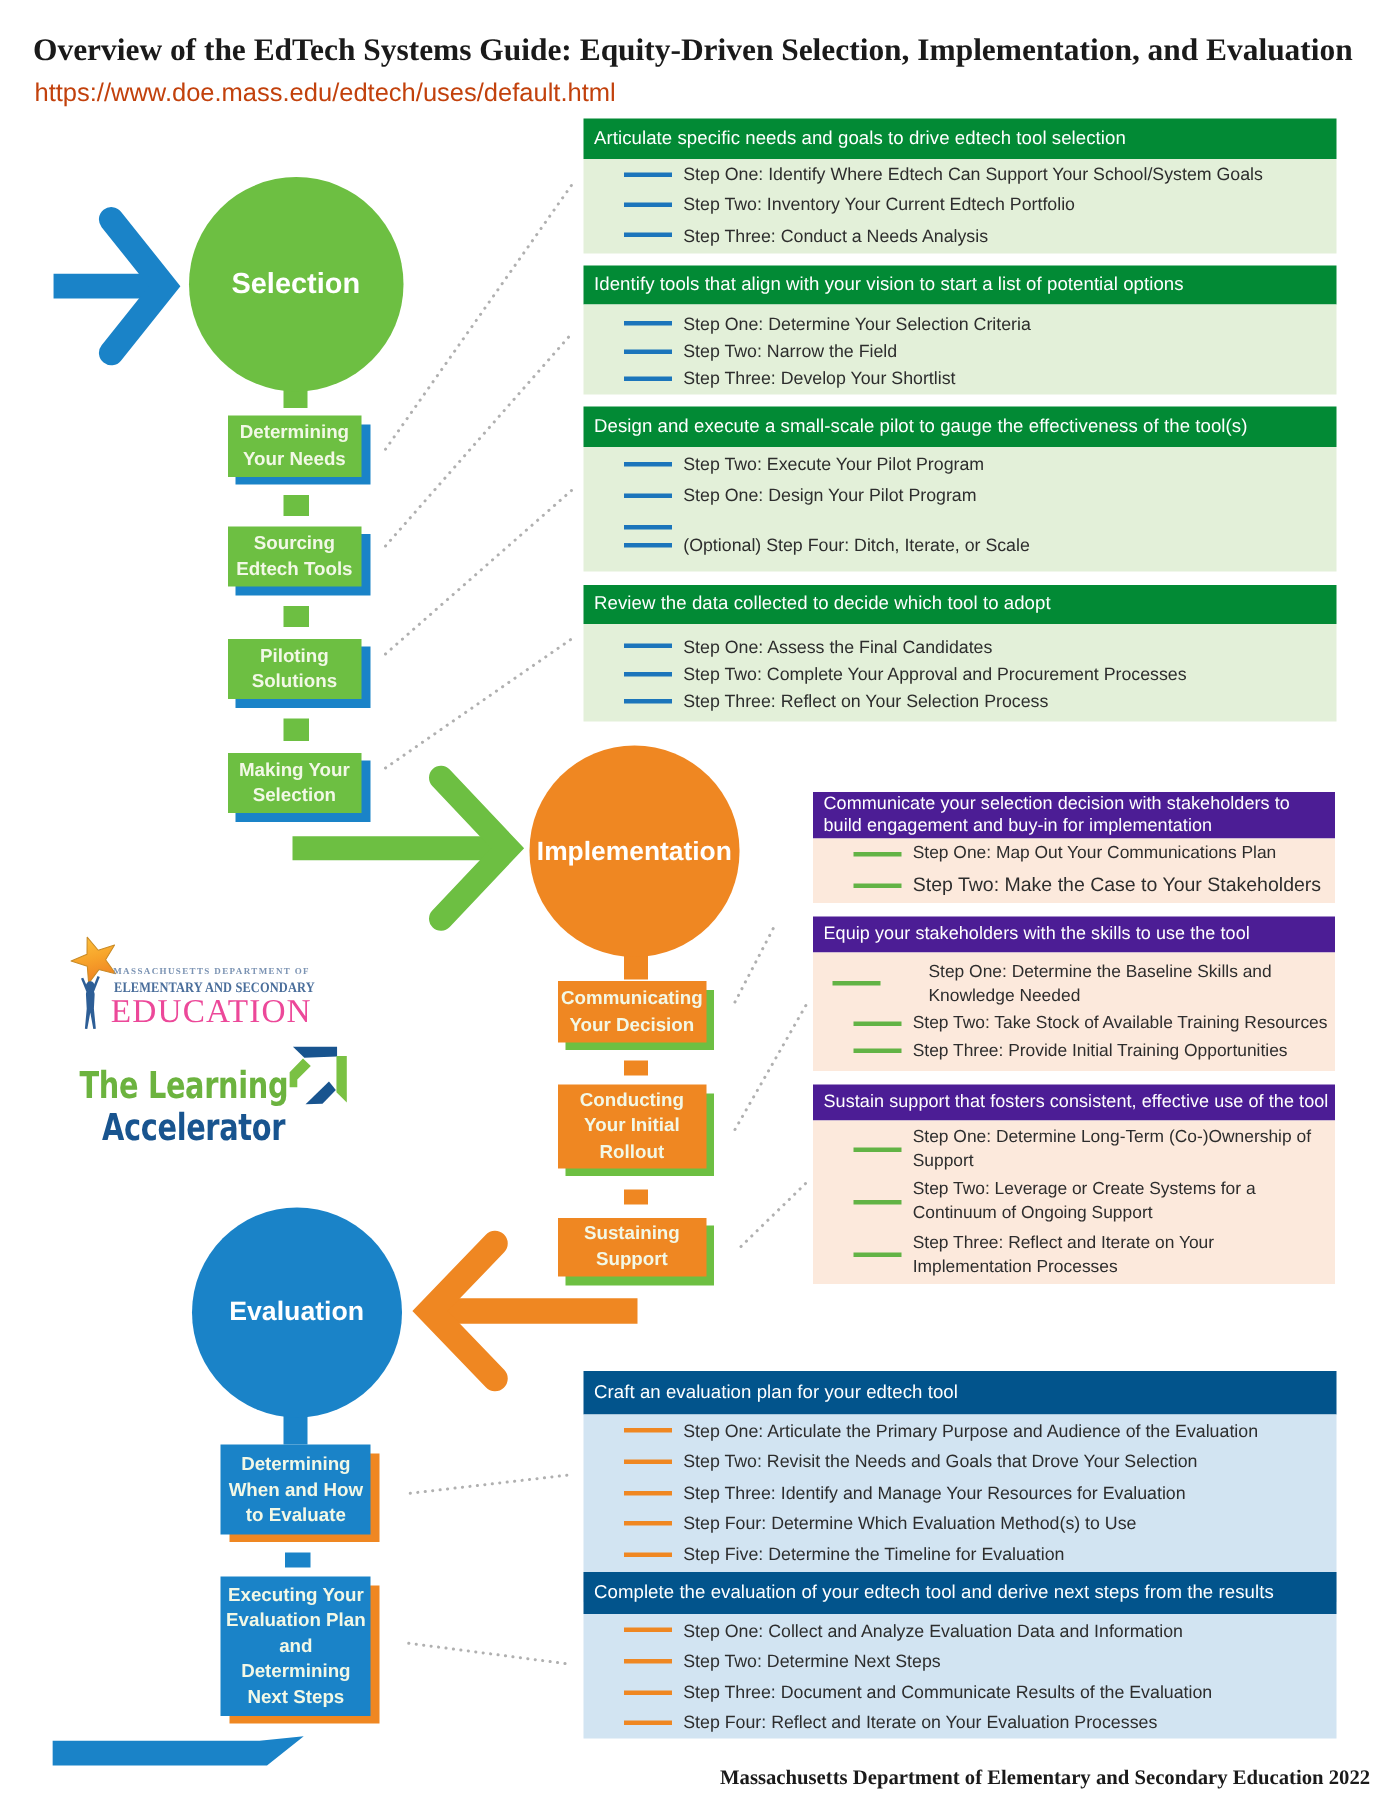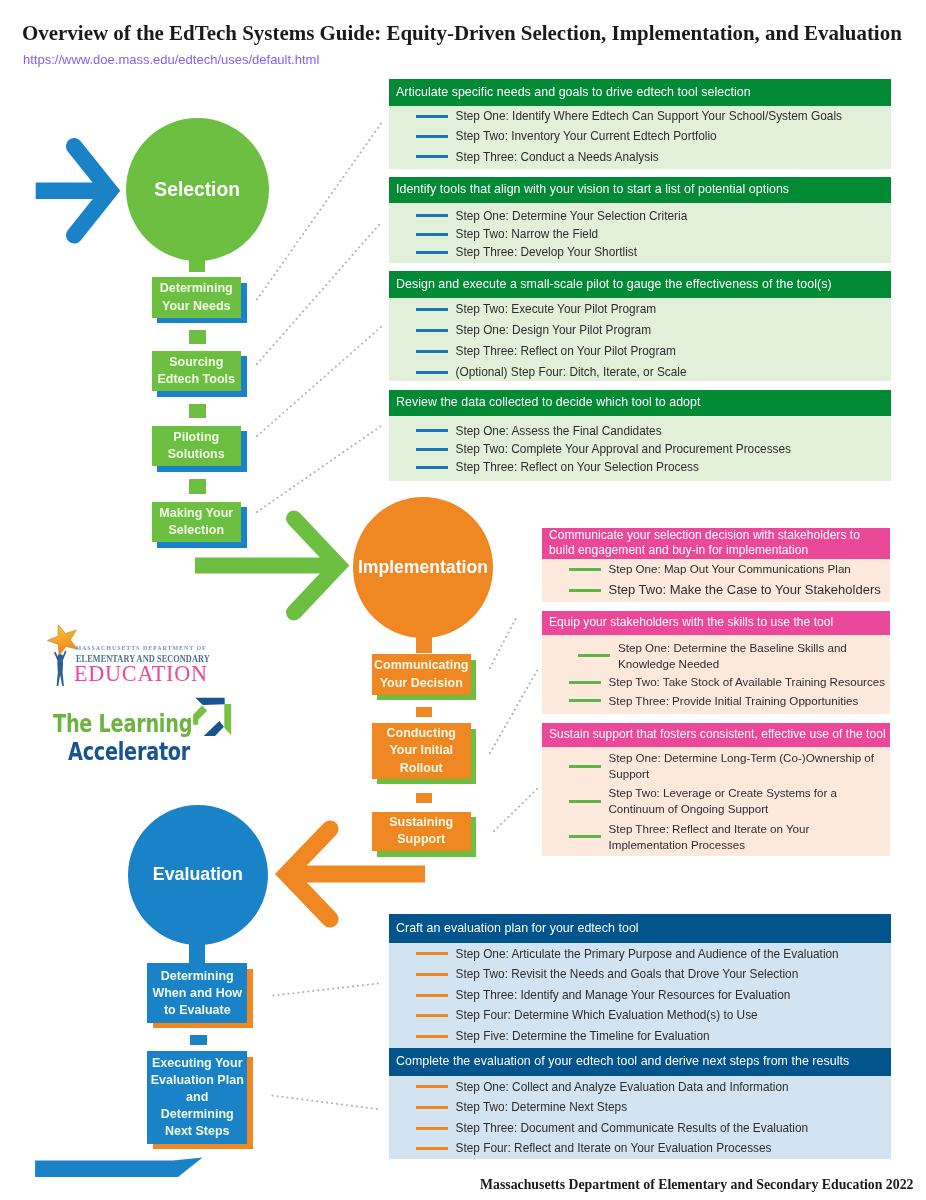--- a/index.html
+++ b/index.html
@@ -3,39 +3,39 @@
 <meta charset="utf-8">
 <title>EdTech Systems Guide Overview</title>
 <style>
   html,body{margin:0;padding:0;background:#ffffff;}
   body{width:926px;height:1200px;position:relative;overflow:hidden;
        font-family:"Liberation Sans", sans-serif;}
   .abs{position:absolute;}
   #page-title{left:22px;top:21px;font-family:"Liberation Serif",serif;
        font-size:20.95px;font-weight:700;color:#1a1a1a;white-space:nowrap;
        letter-spacing:0px;}
-  #page-url{left:23px;top:52px;font-size:13px;color:#8b5cf6;white-space:nowrap;}
+  #page-url{left:23px;top:52px;font-size:17px;color:#c2410c;white-space:nowrap;}
   #footer-credit{left:480px;top:1177px;font-family:"Liberation Serif",serif;
        font-size:13.8px;font-weight:700;color:#1a1a1a;white-space:nowrap;}
 
   
   .panel{position:absolute;}
   .panel-head{color:#ffffff;font-size:12.4px;font-weight:400;
        padding:0 10px 0 7px;line-height:15.4px;letter-spacing:0.05px;
        display:flex;flex-direction:column;justify-content:center;
        box-sizing:border-box;}
   .panel-body{padding:6px 0 0 0;box-sizing:border-box;overflow:hidden;}
   .step-row{display:flex;align-items:flex-start;}
   .step-dash{flex:0 0 auto;height:3px;}
   .step-text{font-size:11.85px;color:#2d2d2d;}
 
   .panel.green  .panel-head{background:#028a35;}
   .panel.green  .panel-body{background:#e3f0d9;}
   .panel.green  .step-dash{background:#1b75bb;}
-  .panel.orange .panel-head{background:#ec4899;}
+  .panel.orange .panel-head{background:#4c1d95;}
   .panel.orange .panel-body{background:#fce9dc;}
   .panel.orange .step-dash{background:#62b345;}
   .panel.blue   .panel-head{background:#02548c;}
   .panel.blue   .panel-body{background:#d2e4f2;}
   .panel.blue   .step-dash{background:#ef8722;}
 
   
   .stage-circle{position:absolute;border-radius:50%;display:flex;
        align-items:center;justify-content:center;color:#ffffff;
        font-weight:700;text-align:center;}
@@ -231,21 +231,20 @@
         <div class="step-row" style="padding-left: 26.5px;">
           <span class="step-dash" style="width: 32px; margin-right: 8px; margin-top: 9.05156px;"></span>
           <span class="step-text" style="line-height: 20.7px;">Step Two: Execute Your Pilot Program</span>
         </div>
         <div class="step-row" style="padding-left: 26.5px;">
           <span class="step-dash" style="width: 32px; margin-right: 8px; margin-top: 9.05156px;"></span>
           <span class="step-text" style="line-height: 20.7px;">Step One: Design Your Pilot Program</span>
         </div>
         <div class="step-row" style="padding-left: 26.5px;">
           <span class="step-dash" style="width: 32px; margin-right: 8px; margin-top: 9.05156px;"></span>
-          <span class="step-text" style="line-height: 20.7px;">Step Three: Reflect on Your Pilot Program</span>
         </div>
         <div class="step-row" style="padding-left: 26.5px;">
           <span class="step-dash" style="width: 32px; margin-right: 8px; margin-top: 9.05156px;"></span>
           <span class="step-text" style="line-height: 20.7px;">(Optional) Step Four: Ditch, Iterate, or Scale</span>
         </div>
       </div>
     </div>
     <div class="panel green" style="left: 389px; top: 390px; width: 502px;">
       <div class="panel-head" style="height: 26px;">Review the data collected to decide which tool to adopt</div>
       <div class="panel-body" style="height: 65px; padding-top: 5.6px;">
@@ -272,21 +271,21 @@
         </div>
         <div class="step-row" style="padding-left: 26.5px; margin-bottom: 5px;">
           <span class="step-dash" style="width: 32px; margin-right: 8px; margin-top: 6.80156px;"></span>
           <span class="step-text" style="line-height: 16.2px; font-size: 13px;">Step Two: Make the Case to Your Stakeholders</span>
         </div>
       </div>
     </div>
     <div class="panel orange" style="left: 542px; top: 610.5px; width: 348px;">
       <div class="panel-head" style="height: 24.5px; font-size: 12px; white-space: nowrap;">Equip your stakeholders with the skills to use the tool</div>
       <div class="panel-body" style="height: 79px; padding-top: 5px;">
-        <div class="step-row" style="padding-left: 36px; margin-bottom: 2.7px;">
+        <div class="step-row" style="padding-left: 13px; margin-bottom: 2.7px; gap: 24px;">
           <span class="step-dash" style="width: 32px; margin-right: 8px; margin-top: 14.4969px;"></span>
           <span class="step-text" style="line-height: 15.8px; font-size: 11.6px;">Step One: Determine the Baseline Skills and Knowledge Needed</span>
         </div>
         <div class="step-row" style="padding-left: 26.5px; margin-bottom: 2.7px;">
           <span class="step-dash" style="width: 32px; margin-right: 8px; margin-top: 6.59844px;"></span>
           <span class="step-text" style="line-height: 15.8px; font-size: 11.6px;">Step Two: Take Stock of Available Training Resources</span>
         </div>
         <div class="step-row" style="padding-left: 26.5px; margin-bottom: 2.7px;">
           <span class="step-dash" style="width: 32px; margin-right: 8px; margin-top: 6.59844px;"></span>
           <span class="step-text" style="line-height: 15.8px; font-size: 11.6px;">Step Three: Provide Initial Training Opportunities</span>

